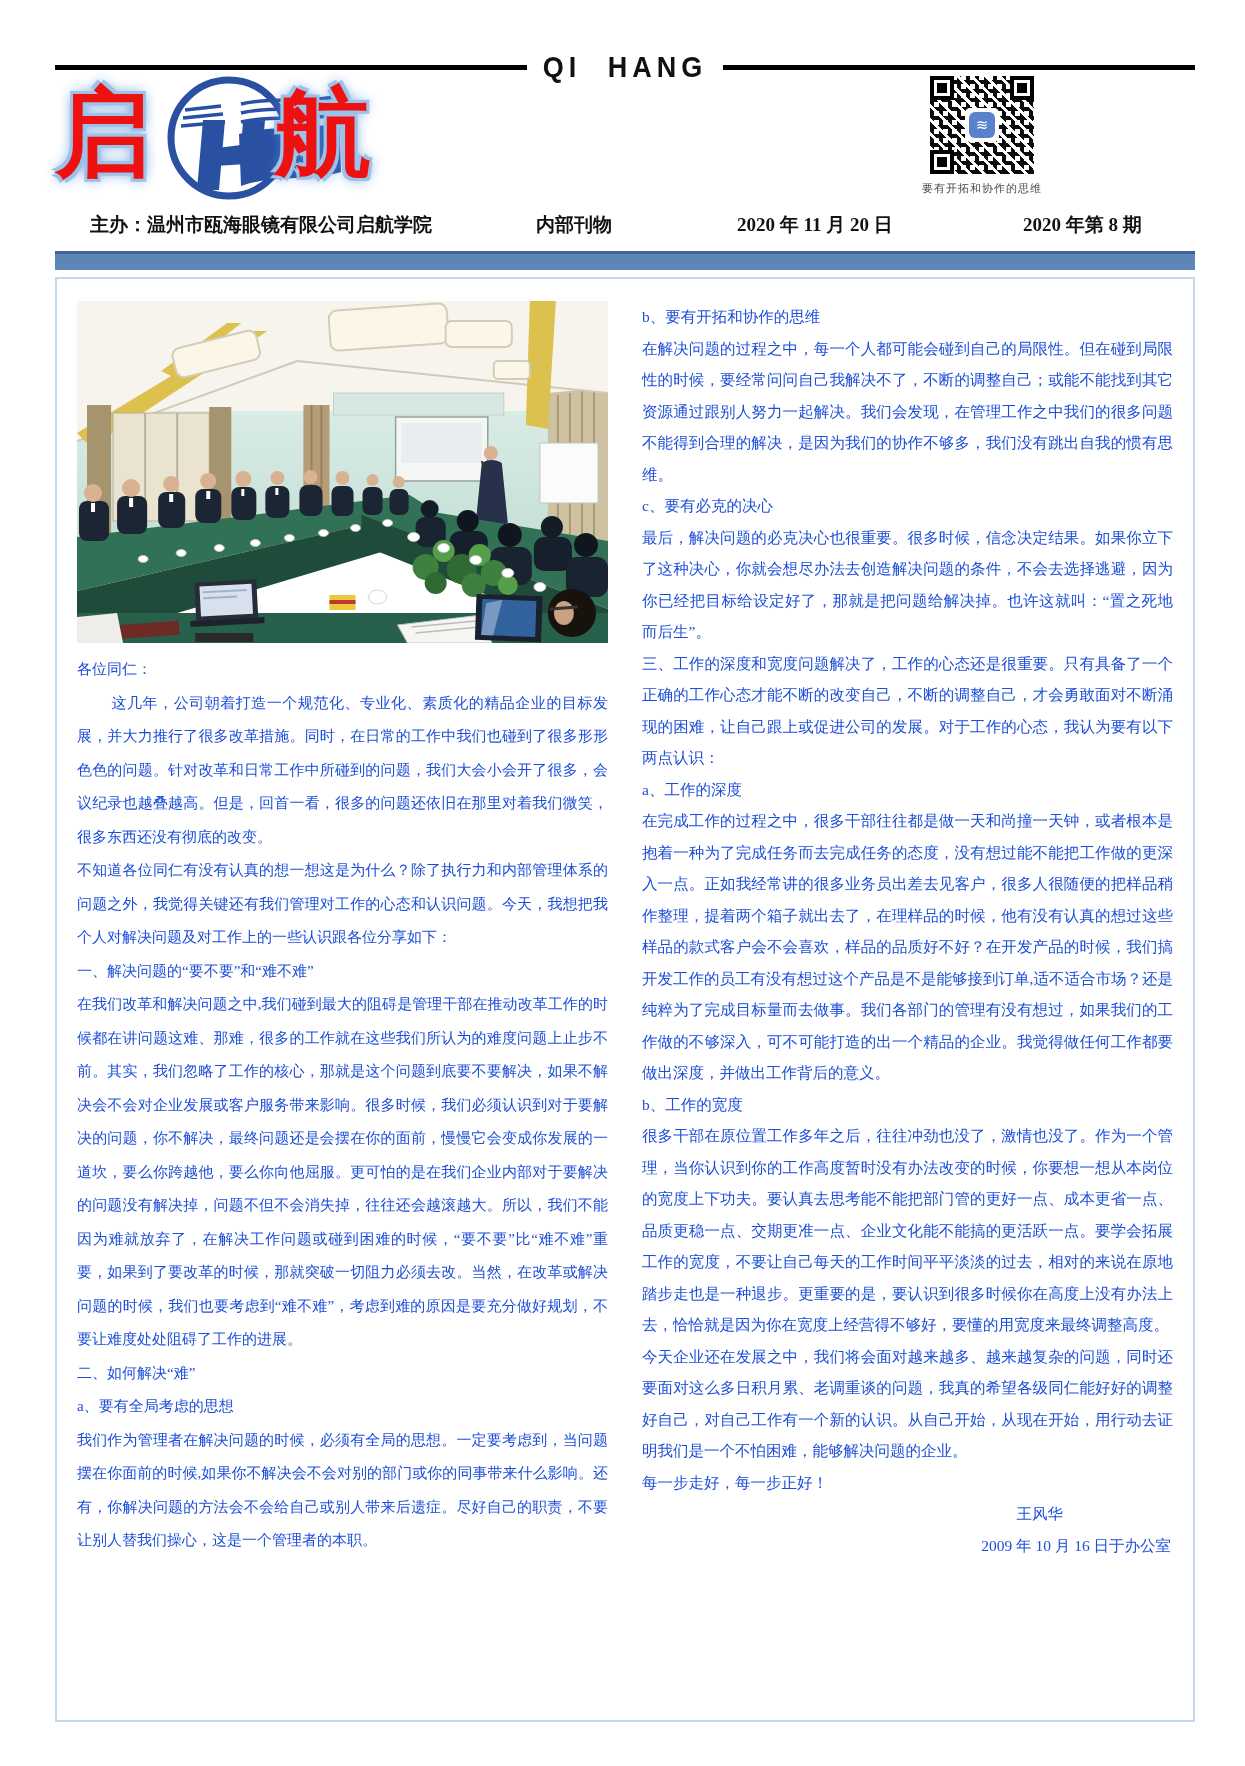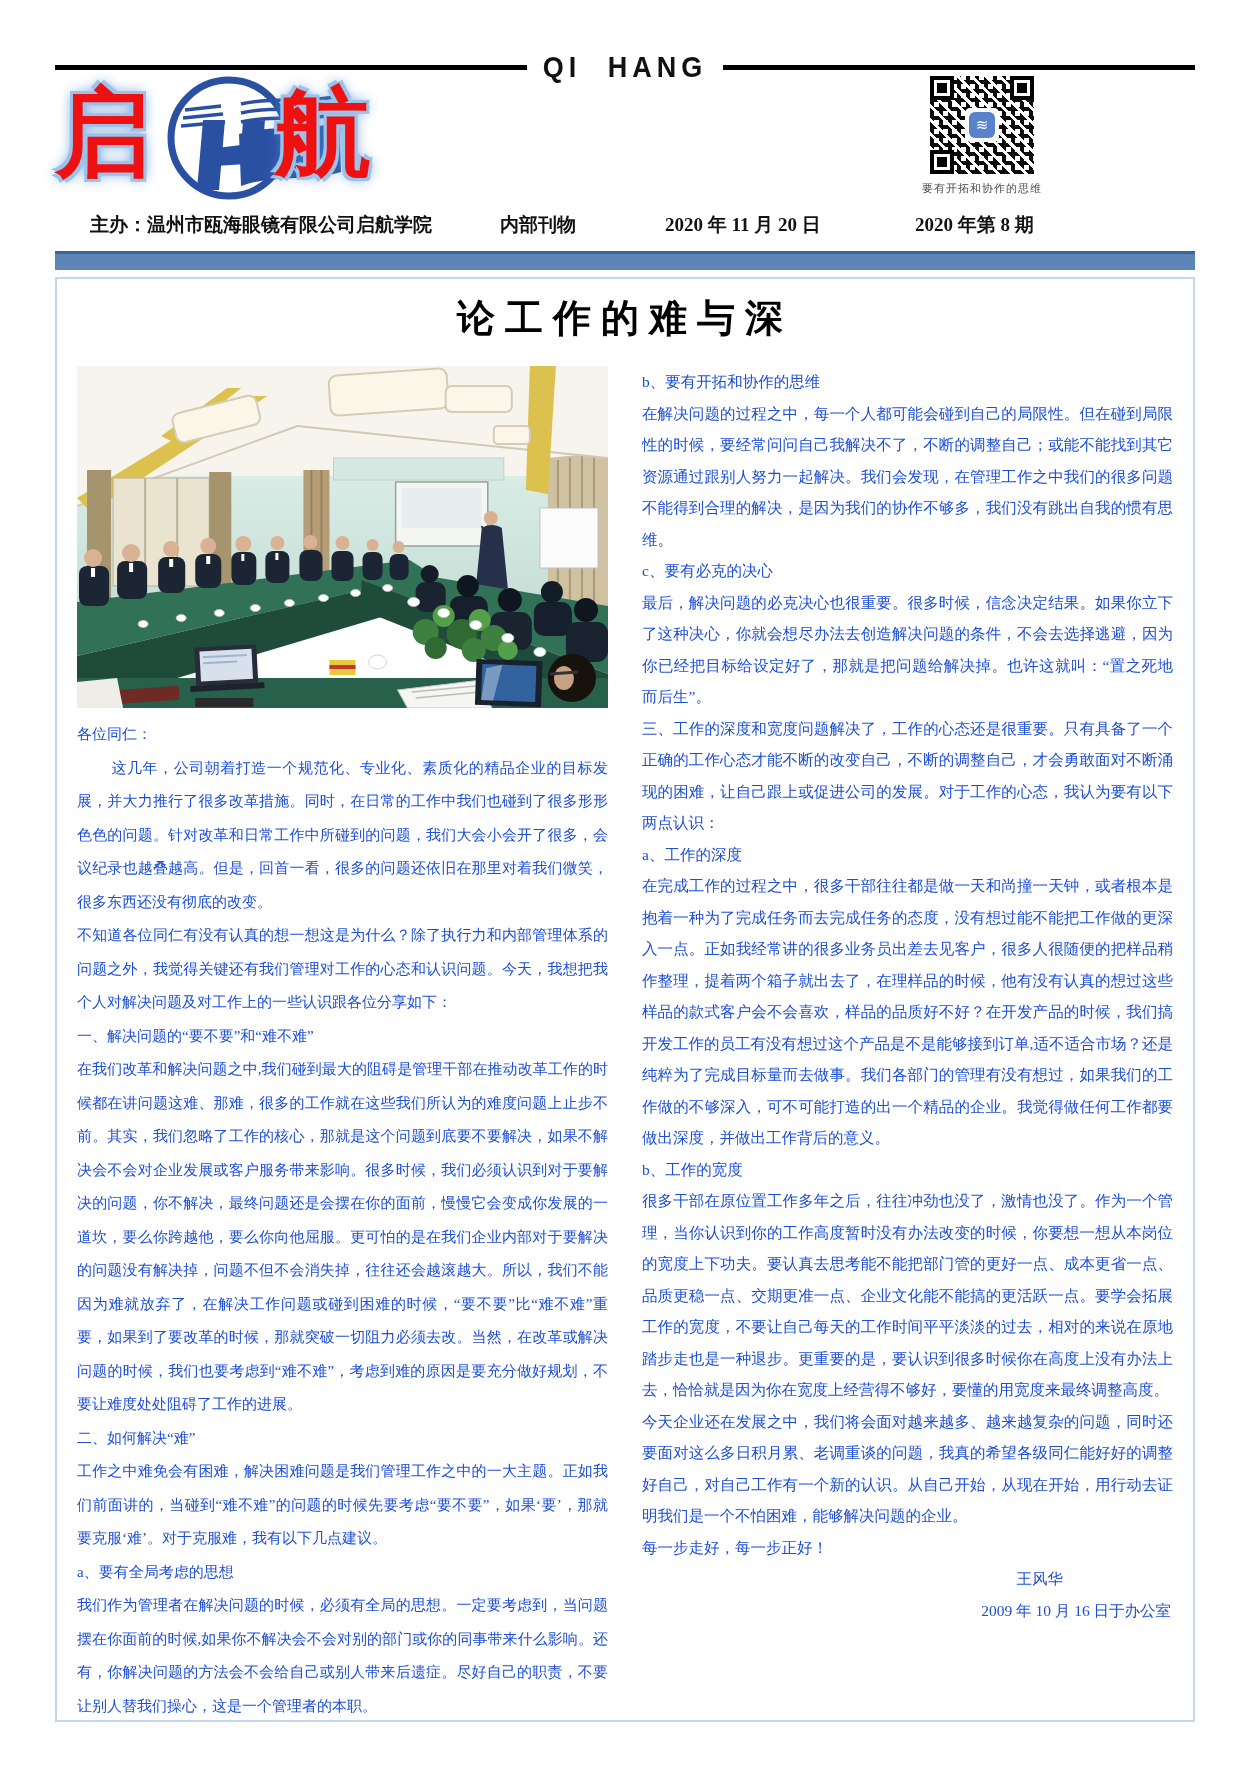--- a/index.html
+++ b/index.html
@@ -33,21 +33,21 @@
              background:#fff;border-radius:5px;display:flex;align-items:center;justify-content:center;}
   .qr-logo{width:26px;height:26px;border-radius:6px;background:#5a82cc;color:#fff;
            display:flex;align-items:center;justify-content:center;font-size:15px;}
   .qr-logo::after{content:"≋";}
   .qr-caption{margin-top:3px;font-size:11px;color:#4a4a4a;letter-spacing:1px;
               font-family:"Liberation Sans",sans-serif;}
 
   
   .pubinfo{position:absolute;top:212px;left:55px;right:50px;display:grid;
            grid-template-columns:410px 165px 250px auto;font-weight:bold;font-size:19px;
-           padding-left:35px;white-space:nowrap;}
+           padding-left:35px;white-space:nowrap;gap:36px;}
 
   
   .accent-bar{position:absolute;top:251px;left:55px;right:50px;height:19px;
               background:#5d85b5;border-top:3px solid #3f6496;box-sizing:border-box;}
 
   
   .article-box{position:absolute;top:277px;left:55px;right:50px;bottom:44px;
                border:2px solid #c3d8ec;background:#fff;overflow:hidden;}
   .article-title{margin:14px 0 0;text-align:center;font-size:38px;letter-spacing:10px;
                  font-weight:bold;color:#000;}
@@ -111,21 +111,20 @@
   <div class="pubinfo">
     <span>主办：温州市瓯海眼镜有限公司启航学院</span>
     <span>内部刊物</span>
     <span>2020 年 11 月 20 日</span>
     <span>2020 年第 8 期</span>
   </div>
 
   <div class="accent-bar"></div>
 
   <main class="article-box">
-    <h1 class="article-title">论工作的难与深</h1>
 
     <div class="columns">
 
       <div class="col left">
         <div class="photo">
           <svg viewBox="0 0 530 342" preserveAspectRatio="none">
             <defs>
               <linearGradient id="wallg" x1="0" y1="0" x2="0" y2="1">
                 <stop offset="0" stop-color="#d9ece6"></stop>
                   <stop offset="1" stop-color="#c4ded5"></stop>
@@ -278,21 +277,20 @@
               <polygon points="408,303 424,299 416,335 404,335" fill="#ffffff" opacity="0.35"></polygon>
             </g>
           </svg>
         </div>
         <p class="salutation">各位同仁：</p>
         <p class="indent">这几年，公司朝着打造一个规范化、专业化、素质化的精品企业的目标发展，并大力推行了很多改革措施。同时，在日常的工作中我们也碰到了很多形形色色的问题。针对改革和日常工作中所碰到的问题，我们大会小会开了很多，会议纪录也越叠越高。但是，回首一看，很多的问题还依旧在那里对着我们微笑，很多东西还没有彻底的改变。</p>
         <p>不知道各位同仁有没有认真的想一想这是为什么？除了执行力和内部管理体系的问题之外，我觉得关键还有我们管理对工作的心态和认识问题。今天，我想把我个人对解决问题及对工作上的一些认识跟各位分享如下：</p>
         <p>一、解决问题的“要不要”和“难不难”</p>
         <p>在我们改革和解决问题之中,我们碰到最大的阻碍是管理干部在推动改革工作的时候都在讲问题这难、那难，很多的工作就在这些我们所认为的难度问题上止步不前。其实，我们忽略了工作的核心，那就是这个问题到底要不要解决，如果不解决会不会对企业发展或客户服务带来影响。很多时候，我们必须认识到对于要解决的问题，你不解决，最终问题还是会摆在你的面前，慢慢它会变成你发展的一道坎，要么你跨越他，要么你向他屈服。更可怕的是在我们企业内部对于要解决的问题没有解决掉，问题不但不会消失掉，往往还会越滚越大。所以，我们不能因为难就放弃了，在解决工作问题或碰到困难的时候，“要不要”比“难不难”重要，如果到了要改革的时候，那就突破一切阻力必须去改。当然，在改革或解决问题的时候，我们也要考虑到“难不难”，考虑到难的原因是要充分做好规划，不要让难度处处阻碍了工作的进展。</p>
         <p>二、如何解决“难”</p>
-        <p>工作之中难免会有困难，解决困难问题是我们管理工作之中的一大主题。正如我们前面讲的，当碰到“难不难”的问题的时候先要考虑“要不要”，如果‘要’，那就要克服‘难’。对于克服难，我有以下几点建议。</p>
         <p>a、要有全局考虑的思想</p>
         <p>我们作为管理者在解决问题的时候，必须有全局的思想。一定要考虑到，当问题摆在你面前的时候,如果你不解决会不会对别的部门或你的同事带来什么影响。还有，你解决问题的方法会不会给自己或别人带来后遗症。尽好自己的职责，不要让别人替我们操心，这是一个管理者的本职。</p>
       </div>
 
       <div class="col right">
         <p>b、要有开拓和协作的思维</p>
         <p>在解决问题的过程之中，每一个人都可能会碰到自己的局限性。但在碰到局限性的时候，要经常问问自己我解决不了，不断的调整自己；或能不能找到其它资源通过跟别人努力一起解决。我们会发现，在管理工作之中我们的很多问题不能得到合理的解决，是因为我们的协作不够多，我们没有跳出自我的惯有思维。</p>
         <p>c、要有必克的决心</p>
         <p>最后，解决问题的必克决心也很重要。很多时候，信念决定结果。如果你立下了这种决心，你就会想尽办法去创造解决问题的条件，不会去选择逃避，因为你已经把目标给设定好了，那就是把问题给解决掉。也许这就叫：“置之死地而后生”。</p>
         <p>三、工作的深度和宽度问题解决了，工作的心态还是很重要。只有具备了一个正确的工作心态才能不断的改变自己，不断的调整自己，才会勇敢面对不断涌现的困难，让自己跟上或促进公司的发展。对于工作的心态，我认为要有以下两点认识：</p>

